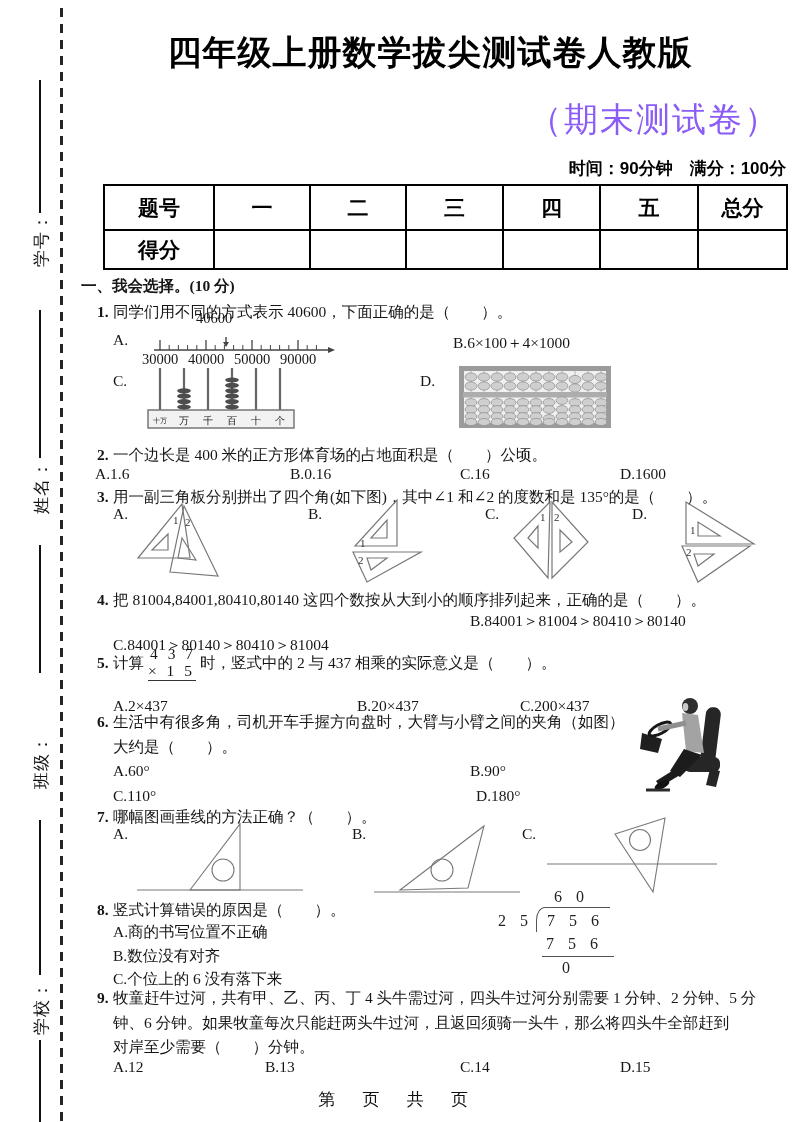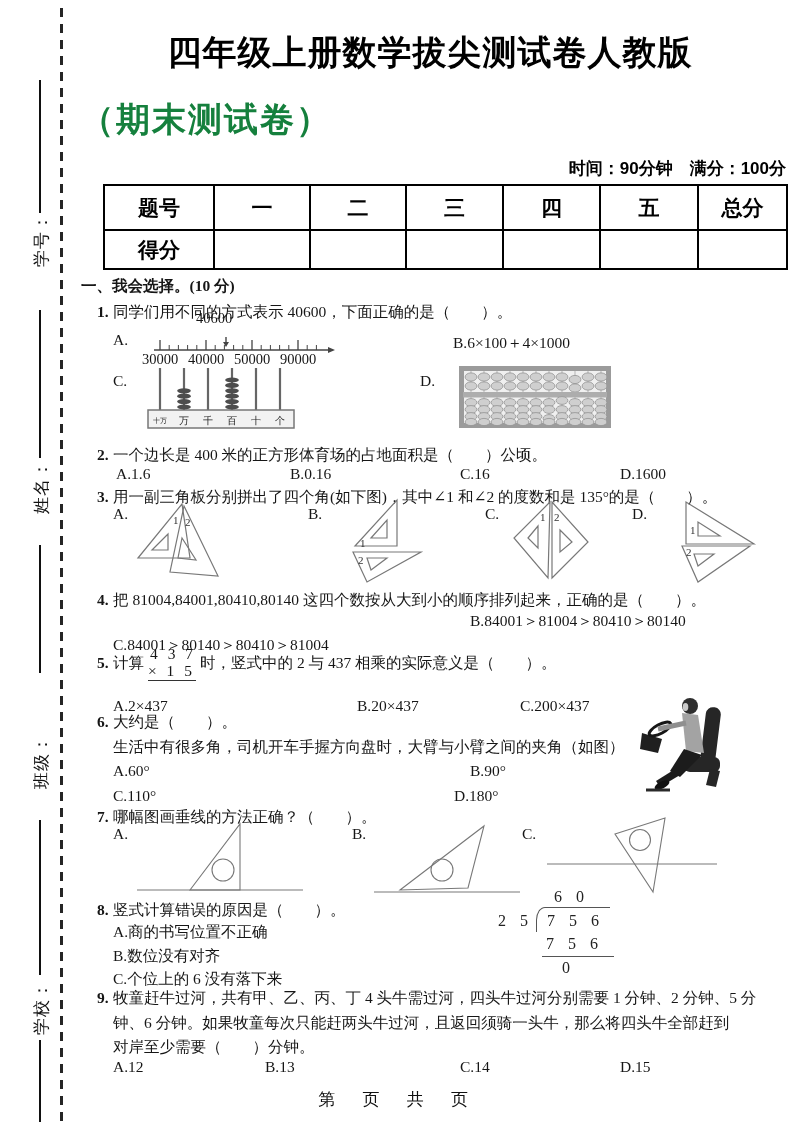--- a/index.html
+++ b/index.html
@@ -8,23 +8,23 @@
   
   .cut-line{position:absolute;left:60px;top:8px;width:3px;height:1114px;
     background:repeating-linear-gradient(to bottom,#252525 0 9px,transparent 9px 16px);}
   .blank{position:absolute;left:39px;width:2px;background:#111;}
   .side-label{position:absolute;left:41px;transform:translate(-50%,-50%) rotate(-90deg);
     white-space:nowrap;font-size:17px;color:#111;letter-spacing:1px;}
   
   .title{position:absolute;left:80px;top:30px;width:700px;text-align:center;
     font-family:"Liberation Sans","DejaVu Sans",sans-serif;font-weight:bold;
     font-size:34px;letter-spacing:1px;color:#000;white-space:nowrap;}
-  .subtitle{position:absolute;left:80px;top:97px;width:700px;text-align:left;
-    font-family:"Liberation Sans","DejaVu Sans",sans-serif;font-weight:bold;
-    font-size:34px;letter-spacing:2px;color:#15803d;}
+  .subtitle{position:absolute;left:80px;top:97px;width:700px;text-align:right;
+    font-family:"Liberation Sans","DejaVu Sans",sans-serif;font-weight:normal;
+    font-size:34px;letter-spacing:2px;color:#8b5cf6;}
   .meta{position:absolute;right:7px;top:157px;font-family:"Liberation Sans","DejaVu Sans",sans-serif;
     font-size:17px;font-weight:600;color:#000;}
   
   .score-table{position:absolute;left:103px;top:184px;width:683px;border-collapse:collapse;table-layout:fixed;}
   .score-table td{border:2px solid #000;text-align:center;vertical-align:middle;
     font-weight:bold;font-size:21px;color:#000;}
   .score-table .r1 td{height:41px;}
   .score-table .r2 td{height:35px;}
   
   .sec{position:absolute;left:81px;top:276px;font-size:15.5px;font-weight:bold;white-space:nowrap;}
@@ -230,21 +230,21 @@
         <ellipse cx="116" cy="56" rx="5.9" ry="3.6"></ellipse>
         <ellipse cx="129" cy="56" rx="5.9" ry="3.6"></ellipse>
         <ellipse cx="142" cy="56" rx="5.9" ry="3.6"></ellipse>
     </g>
   </svg>
 
   <div class="q" style="left:97px;top:443px">
     <span class="qnum">2.</span>
     <span class="qbody">一个边长是 400 米的正方形体育场的占地面积是（　　）公顷。</span>
   </div>
-  <span class="opt" style="left:116px;top:465px">A.1.6</span>
+  <span class="opt" style="left:95px;top:465px">A.1.6</span>
   <span class="opt" style="left:290px;top:465px">B.0.16</span>
   <span class="opt" style="left:460px;top:465px">C.16</span>
   <span class="opt" style="left:620px;top:465px">D.1600</span>
 
   <div class="q" style="left:97px;top:485px">
     <span class="qnum">3.</span>
     <span class="qbody">用一副三角板分别拼出了四个角(如下图)，其中∠1 和∠2 的度数和是 135°的是（　　）。</span>
   </div>
   <span class="optlabel" style="left:113px;top:505px">A.</span>
   <svg class="fig" style="left:132px;top:498px" width="110" height="82" viewBox="0 0 110 82">
@@ -307,28 +307,28 @@
     </span>
     <span>时，竖式中的 2 与 437 相乘的实际意义是（　　）。</span>
   </div>
   <span class="opt" style="left:113px;top:697px">A.2×437</span>
   <span class="opt" style="left:357px;top:697px">B.20×437</span>
   <span class="opt" style="left:520px;top:697px">C.200×437</span>
 
   <div class="q" style="left:97px;top:710px">
     <span class="qnum">6.</span>
     <span class="qbody">
+      <div class="qline">生活中有很多角，司机开车手握方向盘时，大臂与小臂之间的夹角（如图）</div>
       <div class="qline">大约是（　　）。</div>
-      <div class="qline">生活中有很多角，司机开车手握方向盘时，大臂与小臂之间的夹角（如图）</div>
     </span>
   </div>
   <span class="opt" style="left:113px;top:762px">A.60°</span>
   <span class="opt" style="left:470px;top:762px">B.90°</span>
   <span class="opt" style="left:113px;top:787px">C.110°</span>
-  <span class="opt" style="left:454px;top:787px">D.180°</span>
+  <span class="opt" style="left:476px;top:787px">D.180°</span>
   <svg class="fig" style="left:640px;top:693px" width="108" height="102" viewBox="0 0 108 102">
     <polygon points="2,40 22,46 18,60 0,56" fill="#1f1f1f"></polygon>
     <ellipse cx="20" cy="36" rx="12" ry="4.5" transform="rotate(-28 20 36)" fill="none" stroke="#161616" stroke-width="3"></ellipse>
     <rect x="63" y="14" width="15" height="60" rx="7" fill="#262626" transform="rotate(7 70 44)"></rect>
     <rect x="44" y="64" width="36" height="15" rx="6" fill="#262626"></rect>
     <polygon points="70,76 80,78 76,94 66,92" fill="#262626"></polygon>
     <circle cx="50" cy="13" r="8" fill="#2e2e2e"></circle>
     <ellipse cx="45.5" cy="14" rx="2.8" ry="4" fill="#c9c9c9"></ellipse>
     <polygon points="42,20 58,22 64,60 46,58" fill="#a3a3a3"></polygon>
     <line x1="46" y1="30" x2="18" y2="36" stroke="#8f8f8f" stroke-width="5"></line>

